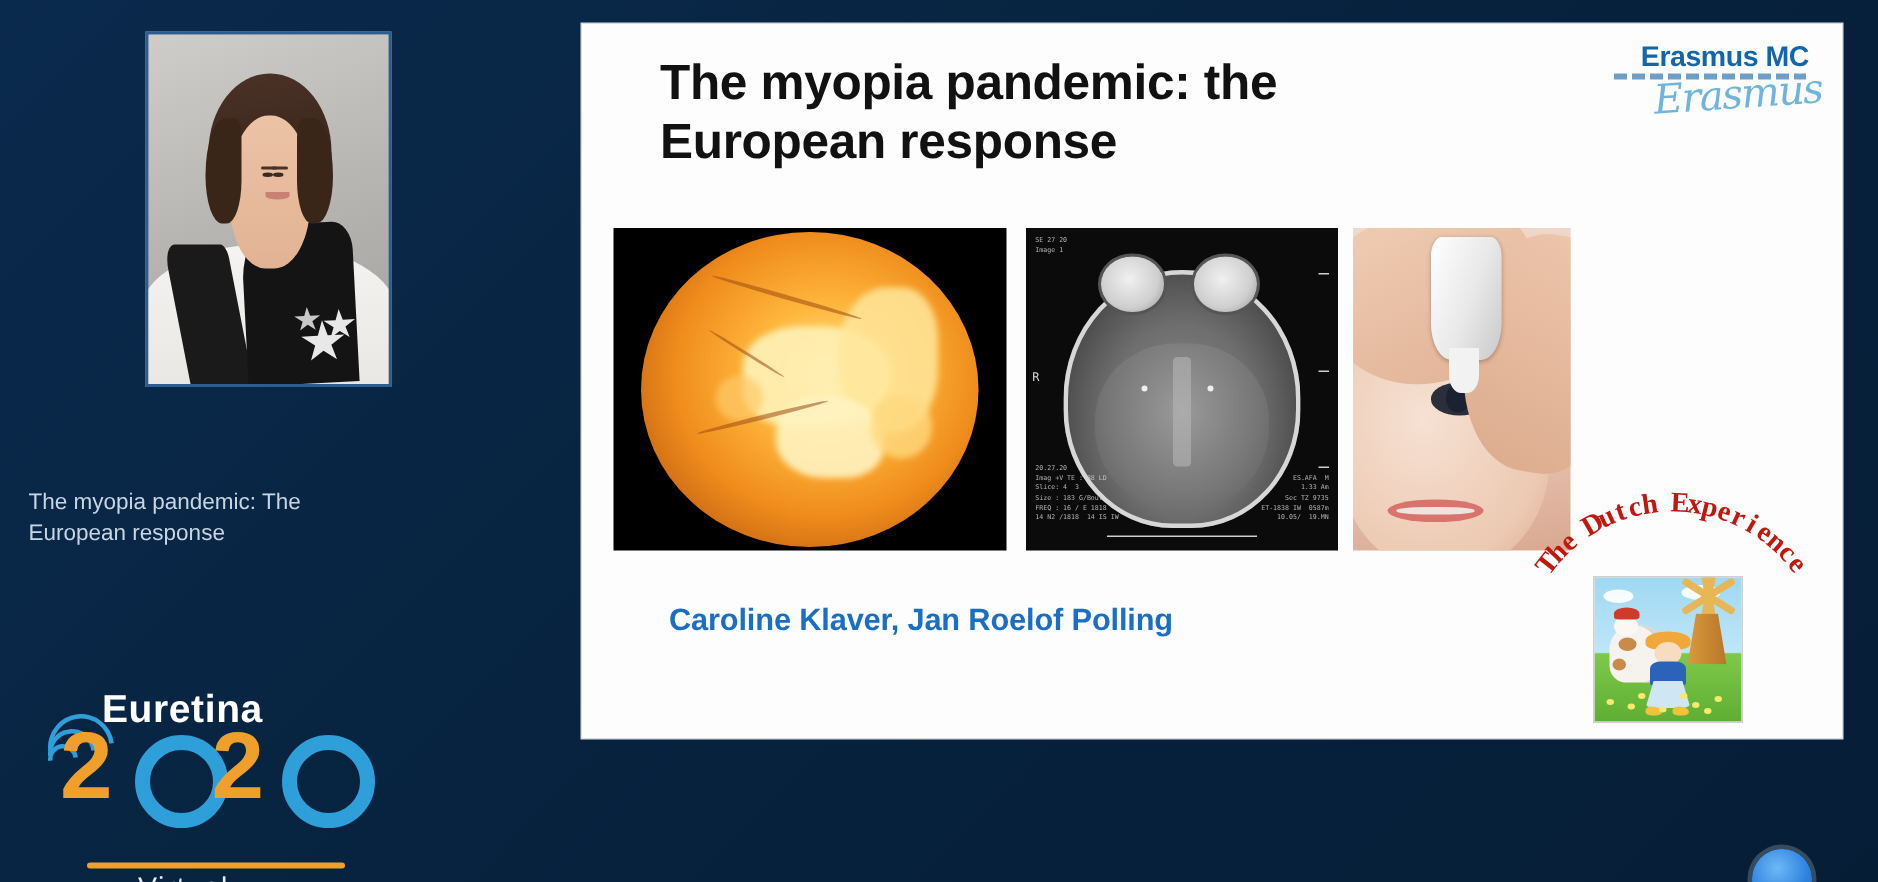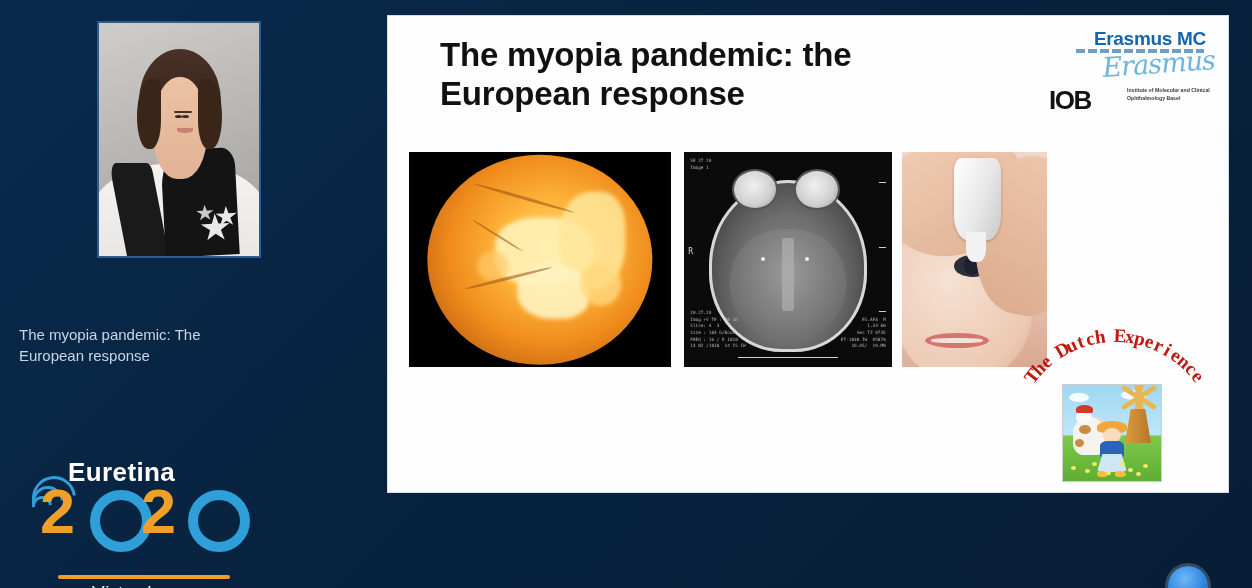--- a/index.html
+++ b/index.html
@@ -282,24 +282,20 @@
   <div class="slide">
 
     <div class="slide-title">The myopia pandemic: the European response</div>
 
     <div class="brands">
       <div class="erasmus">
         <div class="erasmus-name">Erasmus MC</div>
         <div class="erasmus-sub"></div>
         <div class="erasmus-script">Erasmus</div>
       </div>
-      <div class="iob">
-        <div class="iob-mark">IOB</div>
-        <div class="iob-sub">Institute of Molecular and Clinical Ophthalmology Basel</div>
-      </div>
     </div>
 
     <div class="imgbox i1">
       <div class="fundus-disc">
         <div class="fundus-patch fp1"></div>
         <div class="fundus-patch fp2"></div>
         <div class="fundus-patch fp3"></div>
         <div class="fundus-patch fp4"></div>
         <div class="fundus-patch fp5"></div>
         <div class="fvessel fv1"></div>
@@ -343,20 +339,21 @@
       <div class="ed-iris"></div>
       <div class="ed-lip"></div>
       <div class="ed-lip2"></div>
       <div class="ed-hand-top"></div>
       <div class="ed-hand-right"></div>
       <div class="ed-bottle"></div>
       <div class="ed-tip"></div>
     </div>
 
     <div class="authors">
+      <div>Caroline Klaver, Jan Roelof Polling</div>
     </div>
 
     <div class="dutch">
       <div class="dutch-arc" id="dutch-arc">
           <span style="transform: rotate(-52deg) translate(-50%, -58px);">T</span>
           <span style="transform: rotate(-46.5263deg) translate(-50%, -58px);">h</span>
           <span style="transform: rotate(-41.0526deg) translate(-50%, -58px);">e</span>
           <span style="transform: rotate(-35.5789deg) translate(-50%, -58px);">&nbsp;</span>
           <span style="transform: rotate(-30.1053deg) translate(-50%, -58px);">D</span>
           <span style="transform: rotate(-24.6316deg) translate(-50%, -58px);">u</span>

